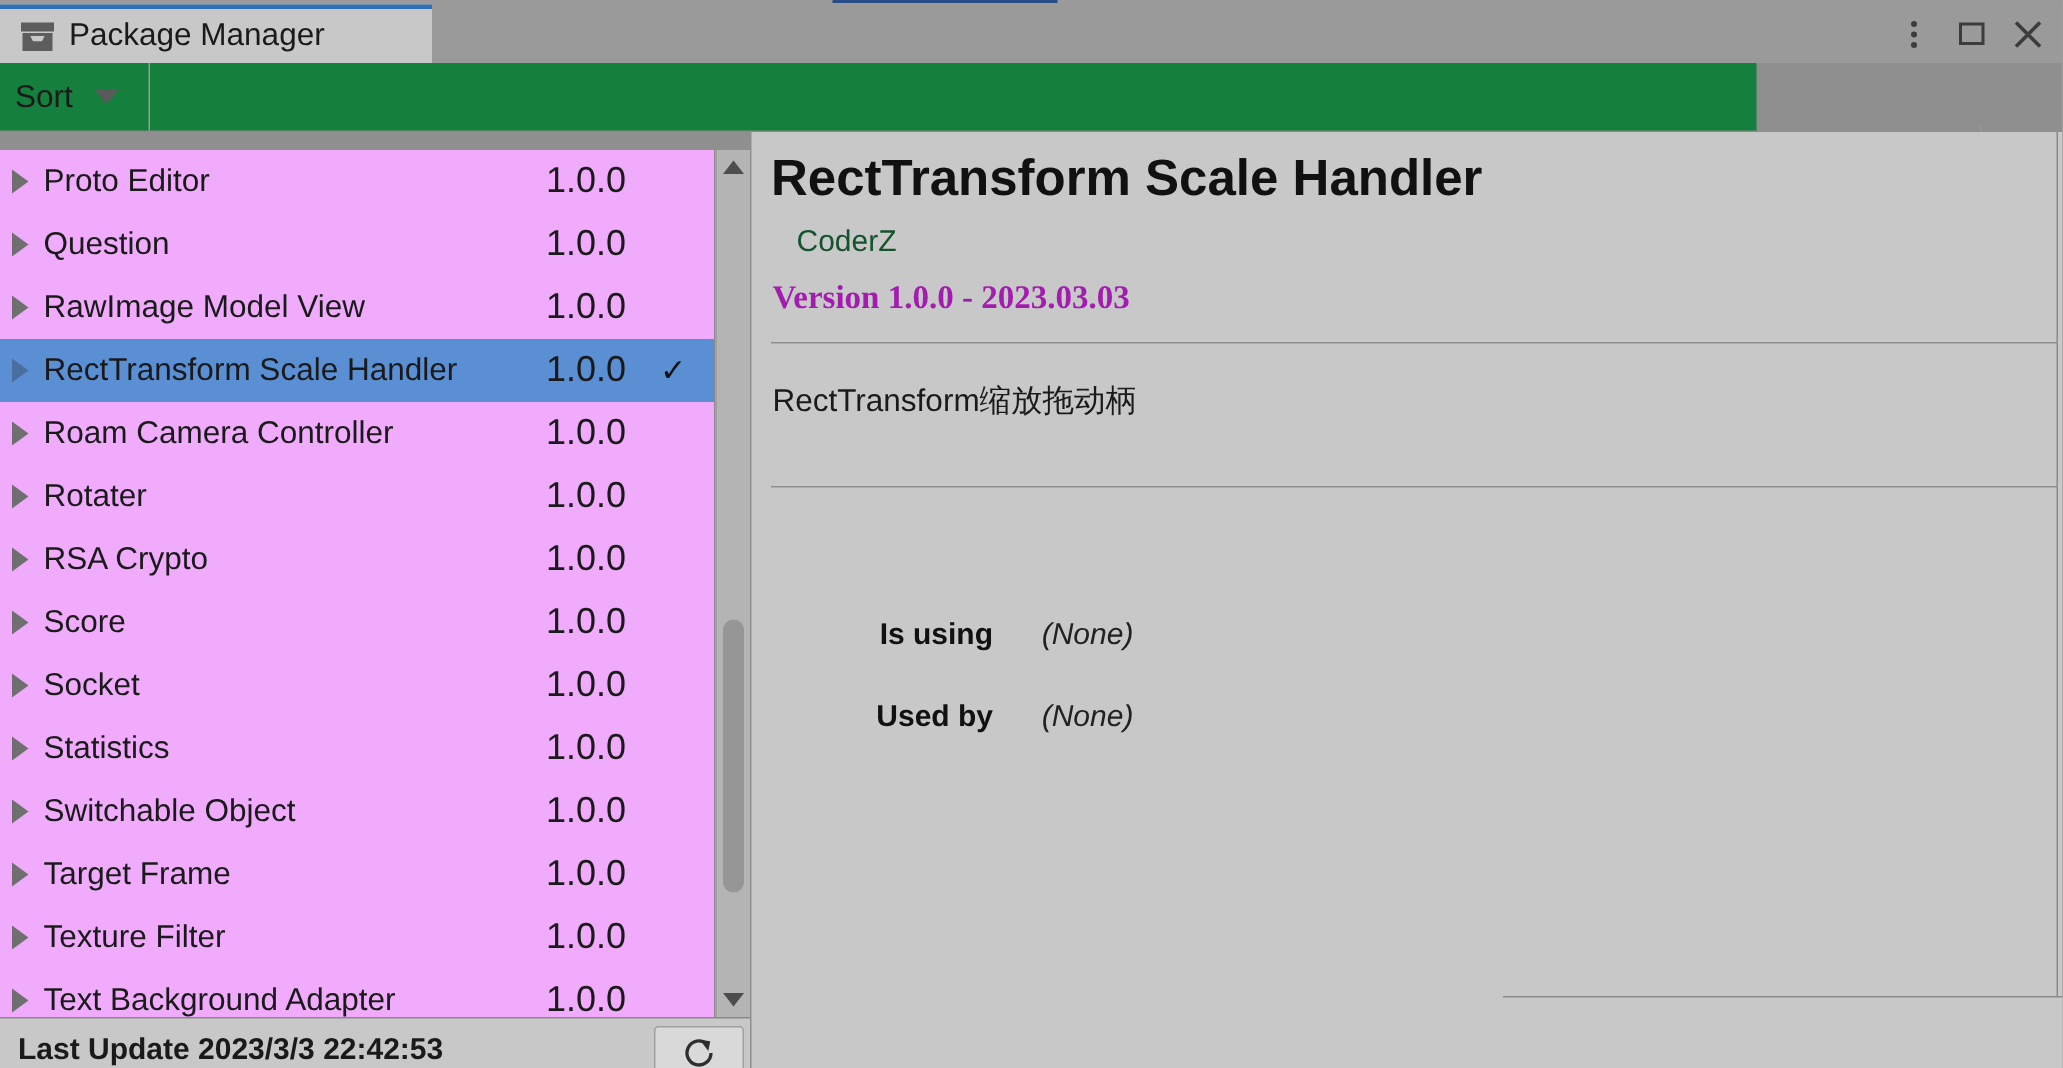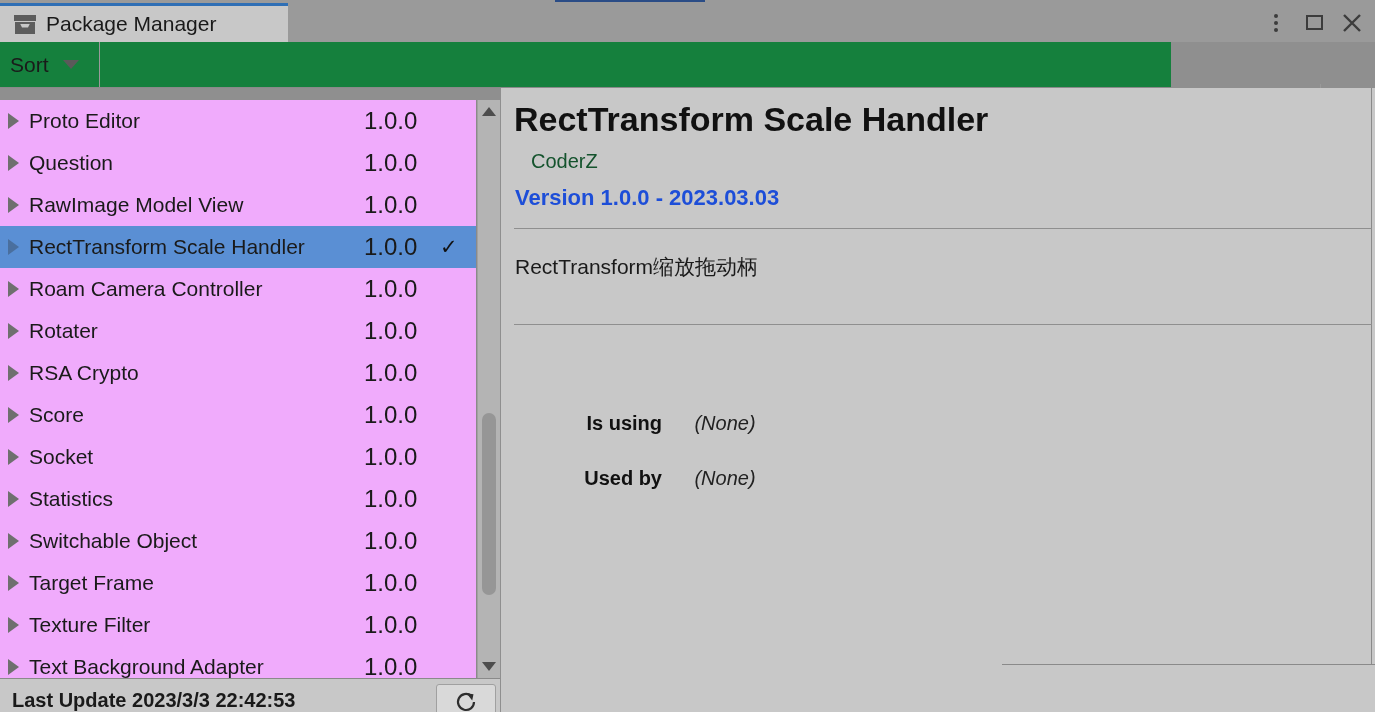--- a/index.html
+++ b/index.html
@@ -334,22 +334,23 @@
     left: 14px; top: 62px;
     font-size: 20px;
     color: #14532d;
     margin-left: 16px;
   }
   .pkg-version {
     position: absolute;
     left: 14px; top: 97px;
     font-size: 22px;
     font-weight: bold;
-    color: #1d4ed8;
+    color: #a21caf;
     white-space: nowrap;
+    font-family: Liberation Serif, serif;
   }
   .hr {
     position: absolute;
     left: 13px;
     width: 858px; height: 1px;
     background: #8f8f8f;
   }
   .hr-top { top: 140px; }
   .hr-mid { top: 236px; }
   .pkg-desc {

